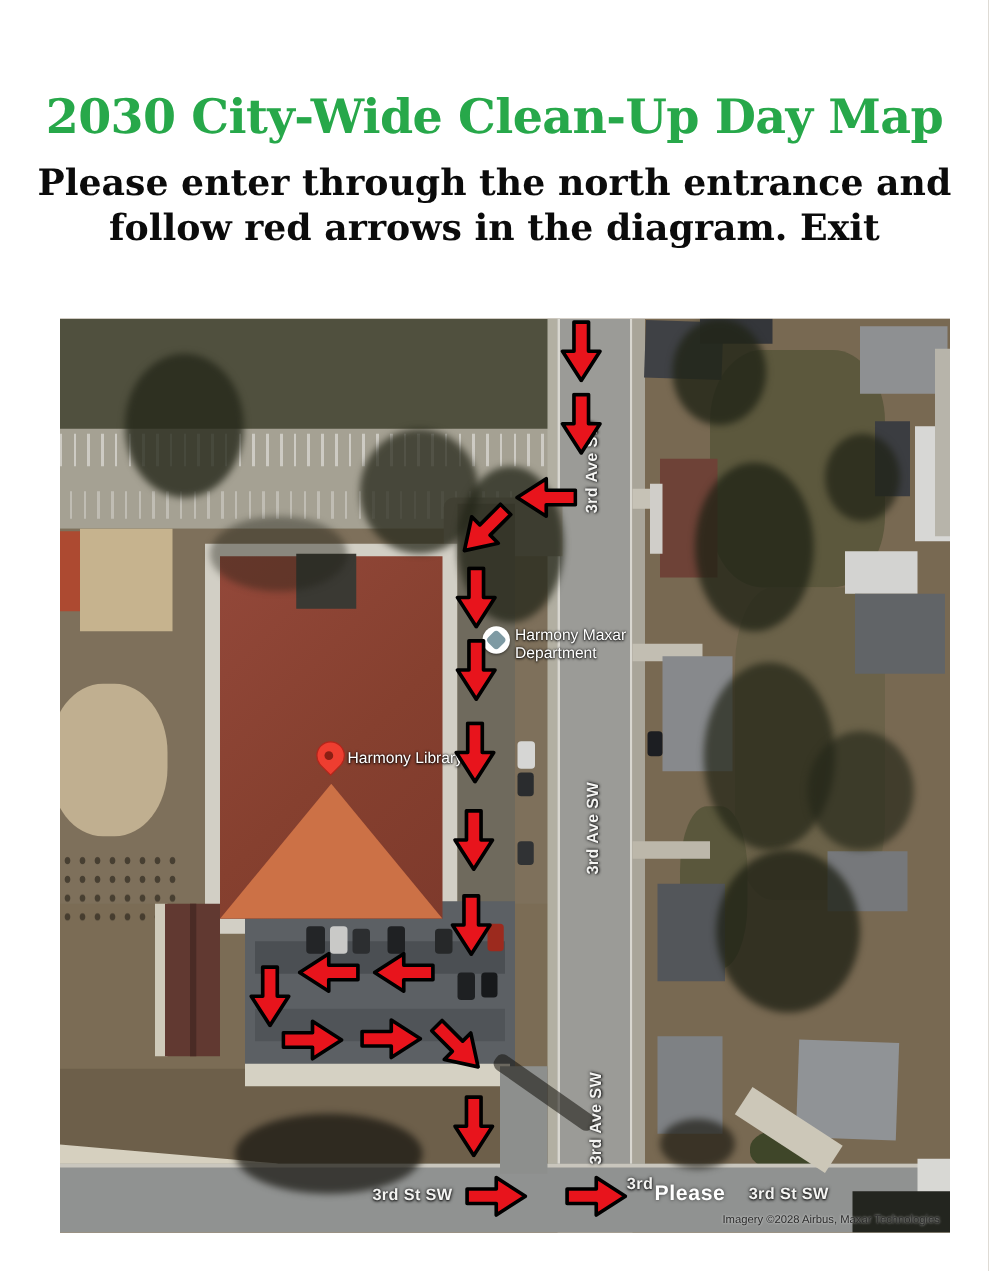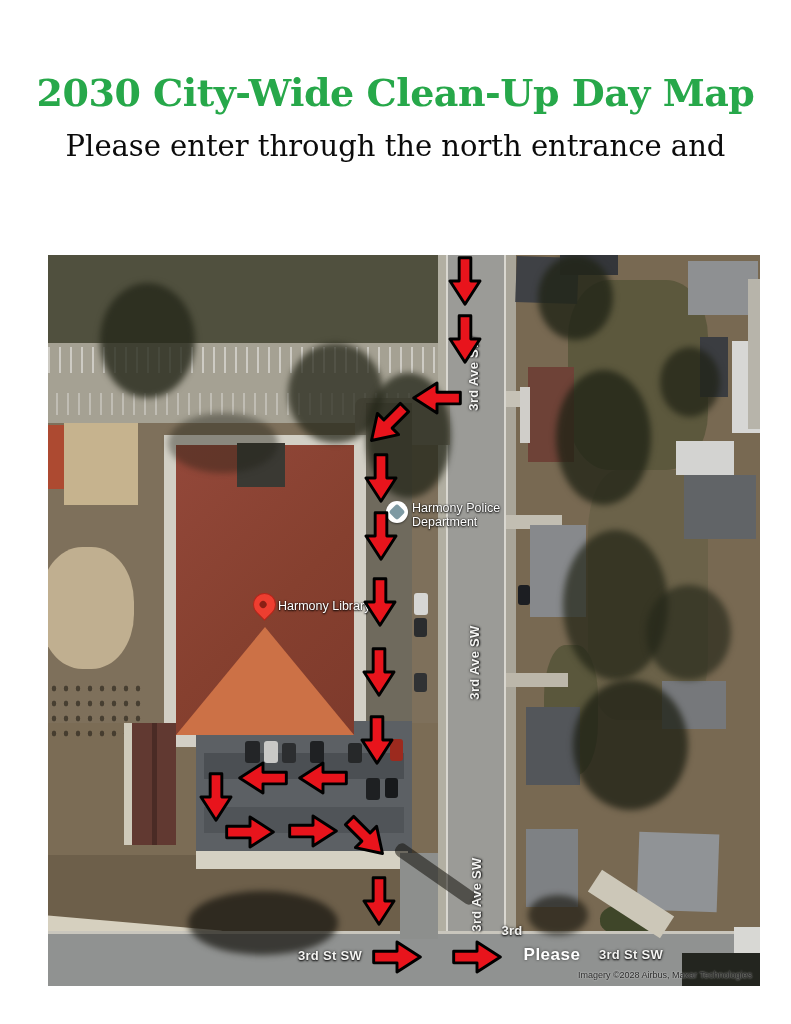--- a/index.html
+++ b/index.html
@@ -3,21 +3,21 @@
 <meta charset="utf-8">
 <style>
   html,body{margin:0;padding:0}
   body{width:791px;height:1024px;position:relative;background:#ffffff;
        font-family:"DejaVu Serif",serif;overflow:hidden}
   :root{--green:#27a84a;--red:#e8141c}
 
   h1{position:absolute;top:70px;left:0;width:100%;margin:0;text-align:center;
      font-size:38px;font-weight:bold;letter-spacing:-.5px;color:var(--green)}
   .subtitle{position:absolute;top:128px;left:0;width:100%;text-align:center;
-     font-size:29px;font-weight:normal;line-height:36px;color:#0b0b0b}
+     font-size:29px;font-weight:bold;line-height:36px;color:#0b0b0b}
 
   #map{position:absolute;left:48px;top:255px;width:712px;height:731px;
        overflow:hidden;background:#7b6c55}
   #scene div{position:absolute}
   #scene .tree{border-radius:50%;filter:blur(3px)}
   #scene .car{border-radius:3px}
 
   .vlabel,.hlabel{position:absolute;color:#f4f4f2;
      font:bold 13px "Liberation Sans",sans-serif;letter-spacing:.3px;
      text-shadow:0 1px 2px rgba(0,0,0,.95),0 0 3px rgba(0,0,0,.7);
@@ -44,20 +44,21 @@
   .arrow{position:absolute;width:50px;height:34px}
   .arrow svg{display:block}
 </style>
 </head>
 <body>
 
 <h1>2030 City-Wide Clean-Up Day Map</h1>
 
 <div class="subtitle">
   <div>Please enter through the north entrance and</div>
+  <div>follow red arrows in the diagram. Exit</div>
 </div>
 
 <div id="map">
   <div id="scene">
       <div style="left: 0px; top: 0px; width: 712px; height: 731px; background: rgb(123, 108, 85);"></div>
       <div style="left: 0px; top: 0px; width: 398px; height: 92px; background: rgb(80, 80, 62);"></div>
       <div style="left: 0px; top: 88px; width: 398px; height: 80px; background: rgb(165, 161, 147);"></div>
       <div style="left: 0px; top: 92px; width: 398px; height: 26px; background: repeating-linear-gradient(90deg, rgba(255, 255, 255, 0.45) 0px, rgba(255, 255, 255, 0.45) 2px, transparent 2px, transparent 11px);"></div>
       <div style="left: 8px; top: 138px; width: 380px; height: 22px; background: repeating-linear-gradient(90deg, rgba(255, 255, 255, 0.3) 0px, rgba(255, 255, 255, 0.3) 2px, transparent 2px, transparent 11px);"></div>
       <div style="left: 0px; top: 168px; width: 398px; height: 300px; background: rgb(126, 112, 91);"></div>
@@ -136,31 +137,31 @@
       <div class="car" style="left: 366px; top: 338px; width: 14px; height: 22px; background: rgb(214, 214, 212);"></div>
       <div class="car" style="left: 366px; top: 363px; width: 13px; height: 19px; background: rgb(42, 44, 46);"></div>
       <div class="car" style="left: 366px; top: 418px; width: 13px; height: 19px; background: rgb(48, 50, 52);"></div>
       <div class="car" style="left: 470px; top: 330px; width: 12px; height: 20px; background: rgb(28, 30, 34);"></div>
     </div>
 
   <div class="vlabel" style="left:375px;top:111px">3rd Ave SW</div>
   <div class="vlabel" style="left:376px;top:400px">3rd Ave SW</div>
   <div class="vlabel" style="left:378px;top:632px">3rd Ave SW</div>
   <div class="hlabel" style="left:232px;top:693px;width:100px">3rd St SW</div>
-  <div class="hlabel" style="left:444px;top:668px;width:40px">3rd</div>
+  <div class="hlabel" style="left:444px;top:684px;width:40px">3rd</div>
   <div class="hlabel" style="left:533px;top:692px;width:100px">3rd St SW</div>
 
   <div class="glogo" style="left:464px;top:690px;width:80px">Please</div>
   <div class="attr" style="left:420px;top:715px;width:284px">Imagery ©2028 Airbus, Maxar Technologies</div>
 
   <div class="poicon" style="left:338px;top:246px">
     <div class="glyph"></div>
   </div>
   <div class="poilabel" style="left:364px;top:246px">
-    <div>Harmony Police</div>
+    <div>Harmony Maxar</div>
     <div>Department</div>
   </div>
 
   <div class="gpin" style="left:205px;top:338px">
     <div class="dot"></div>
   </div>
   <div class="poilabel" style="left:230px;top:344px">Harmony Library</div>
 
   <div id="arrows">
       <div class="arrow" style="left: 392px; top: 9px; transform: rotate(90deg);">

